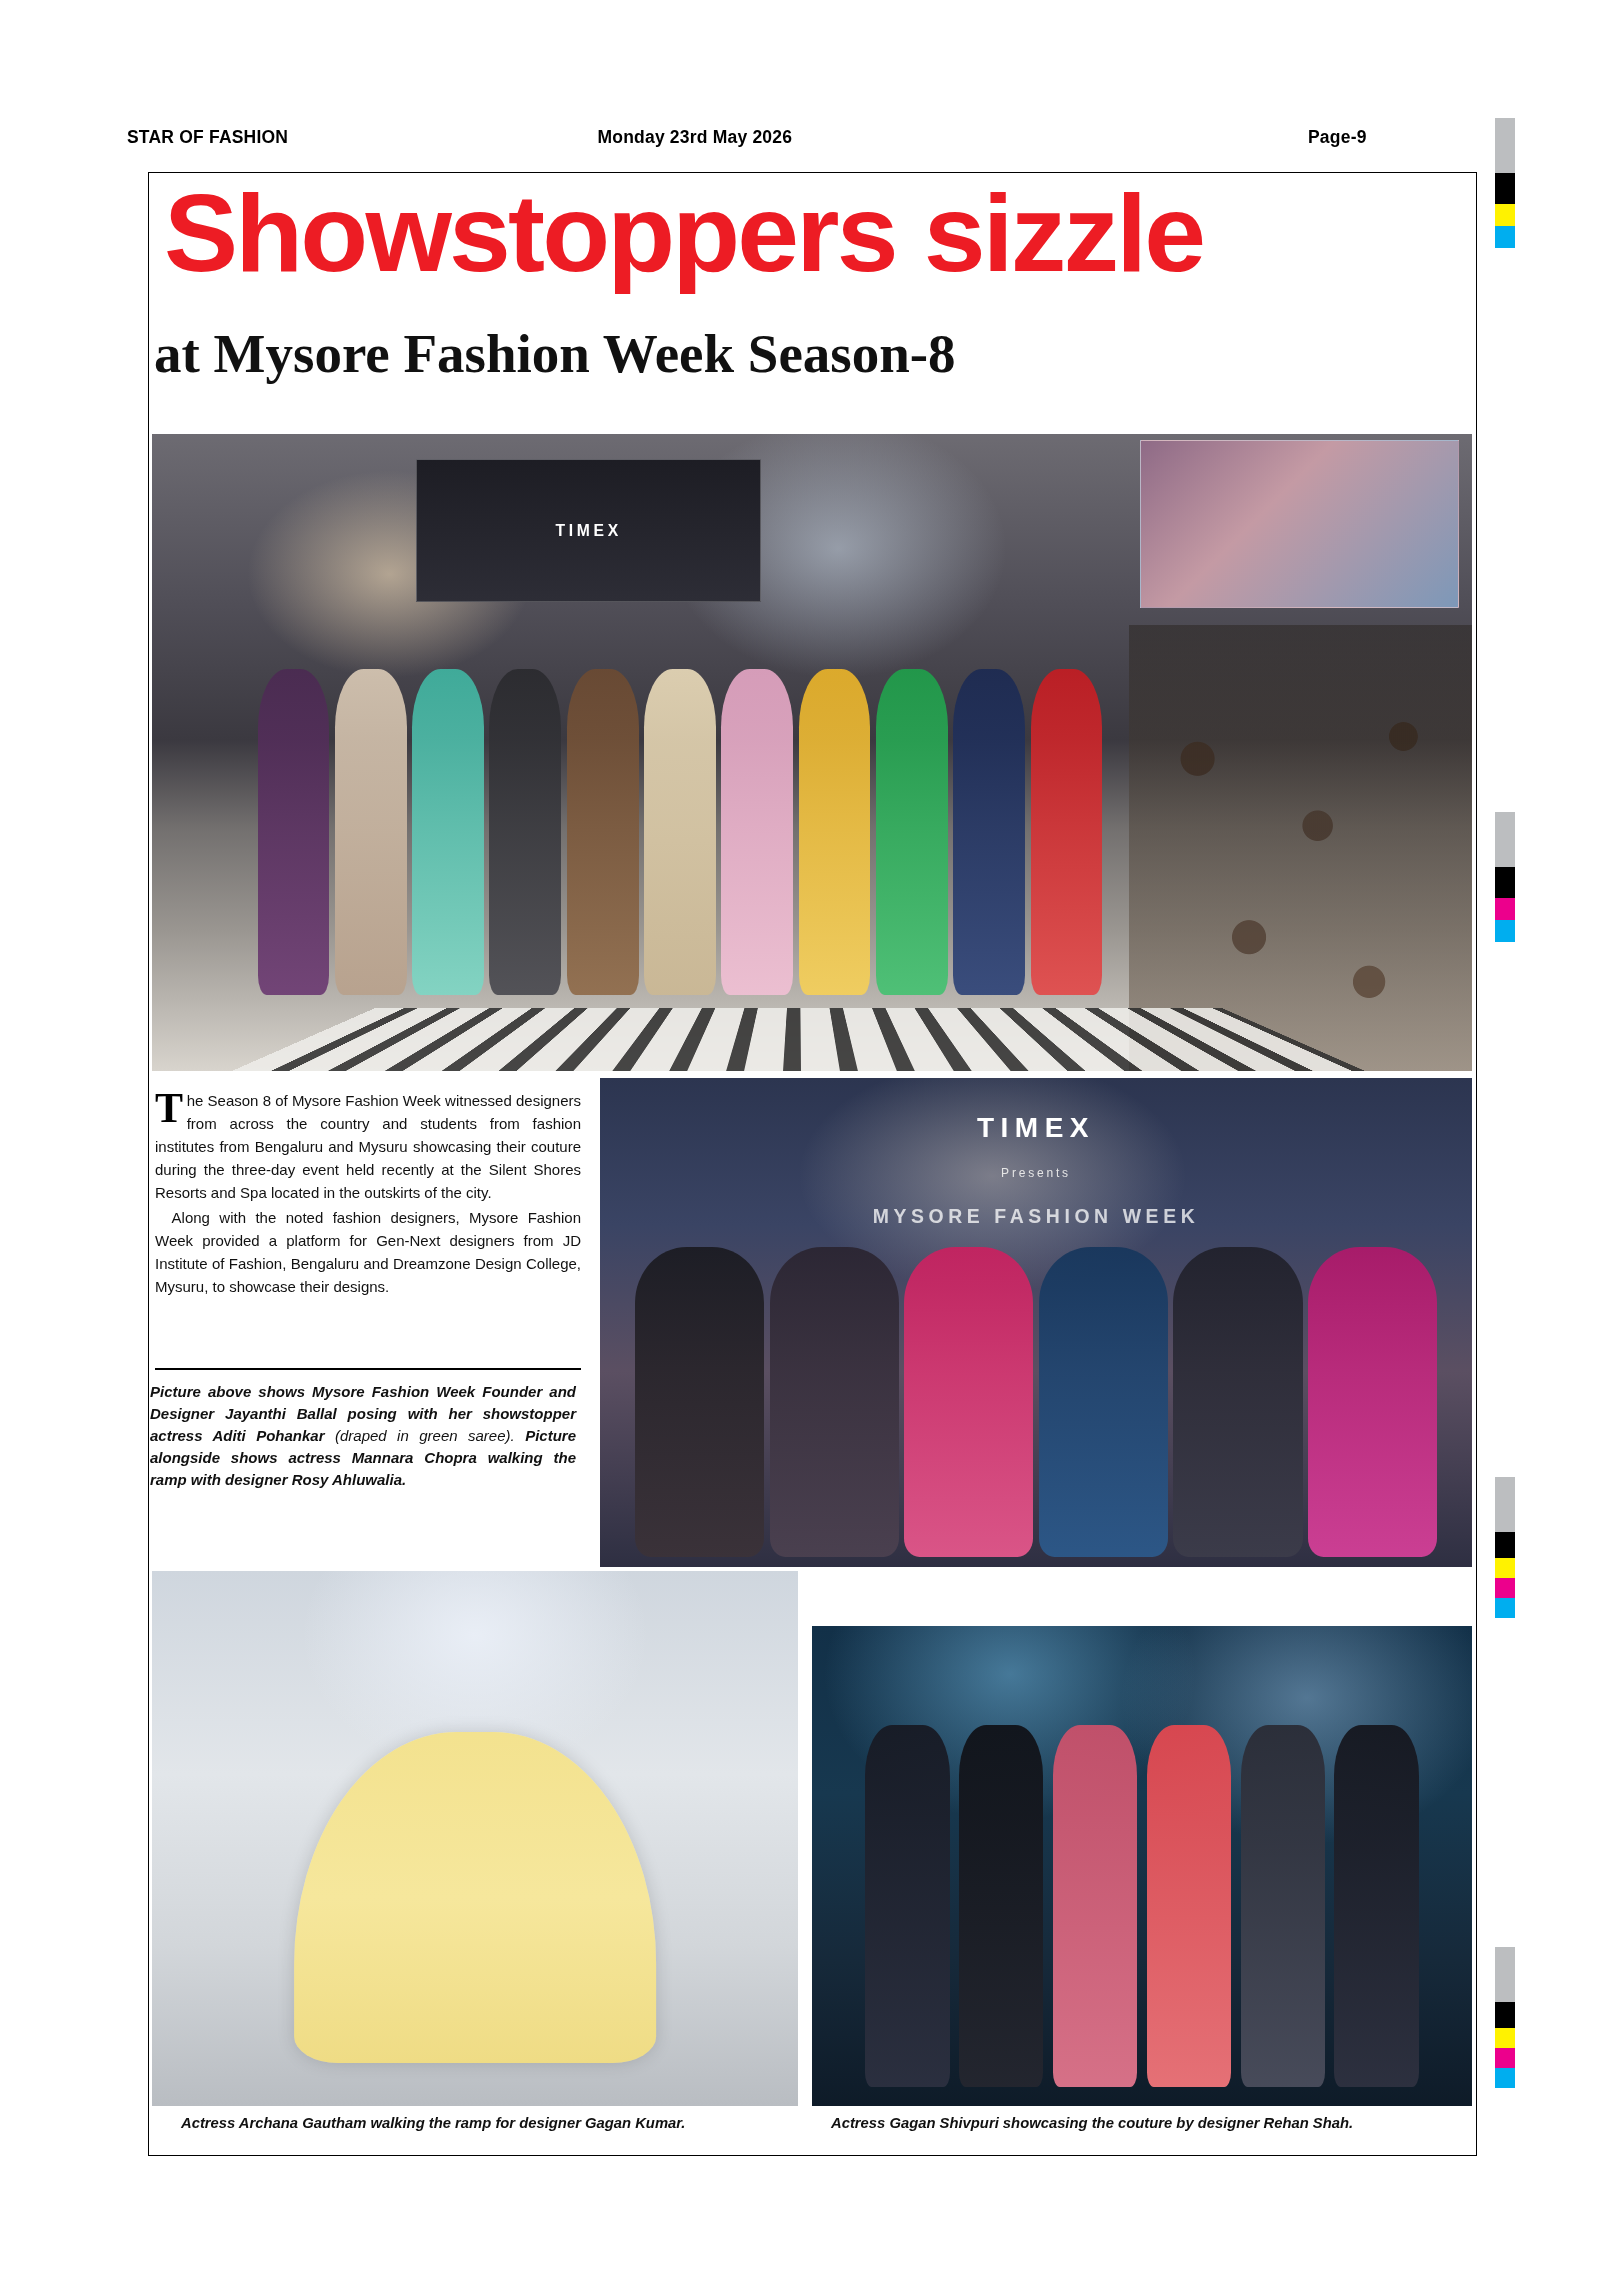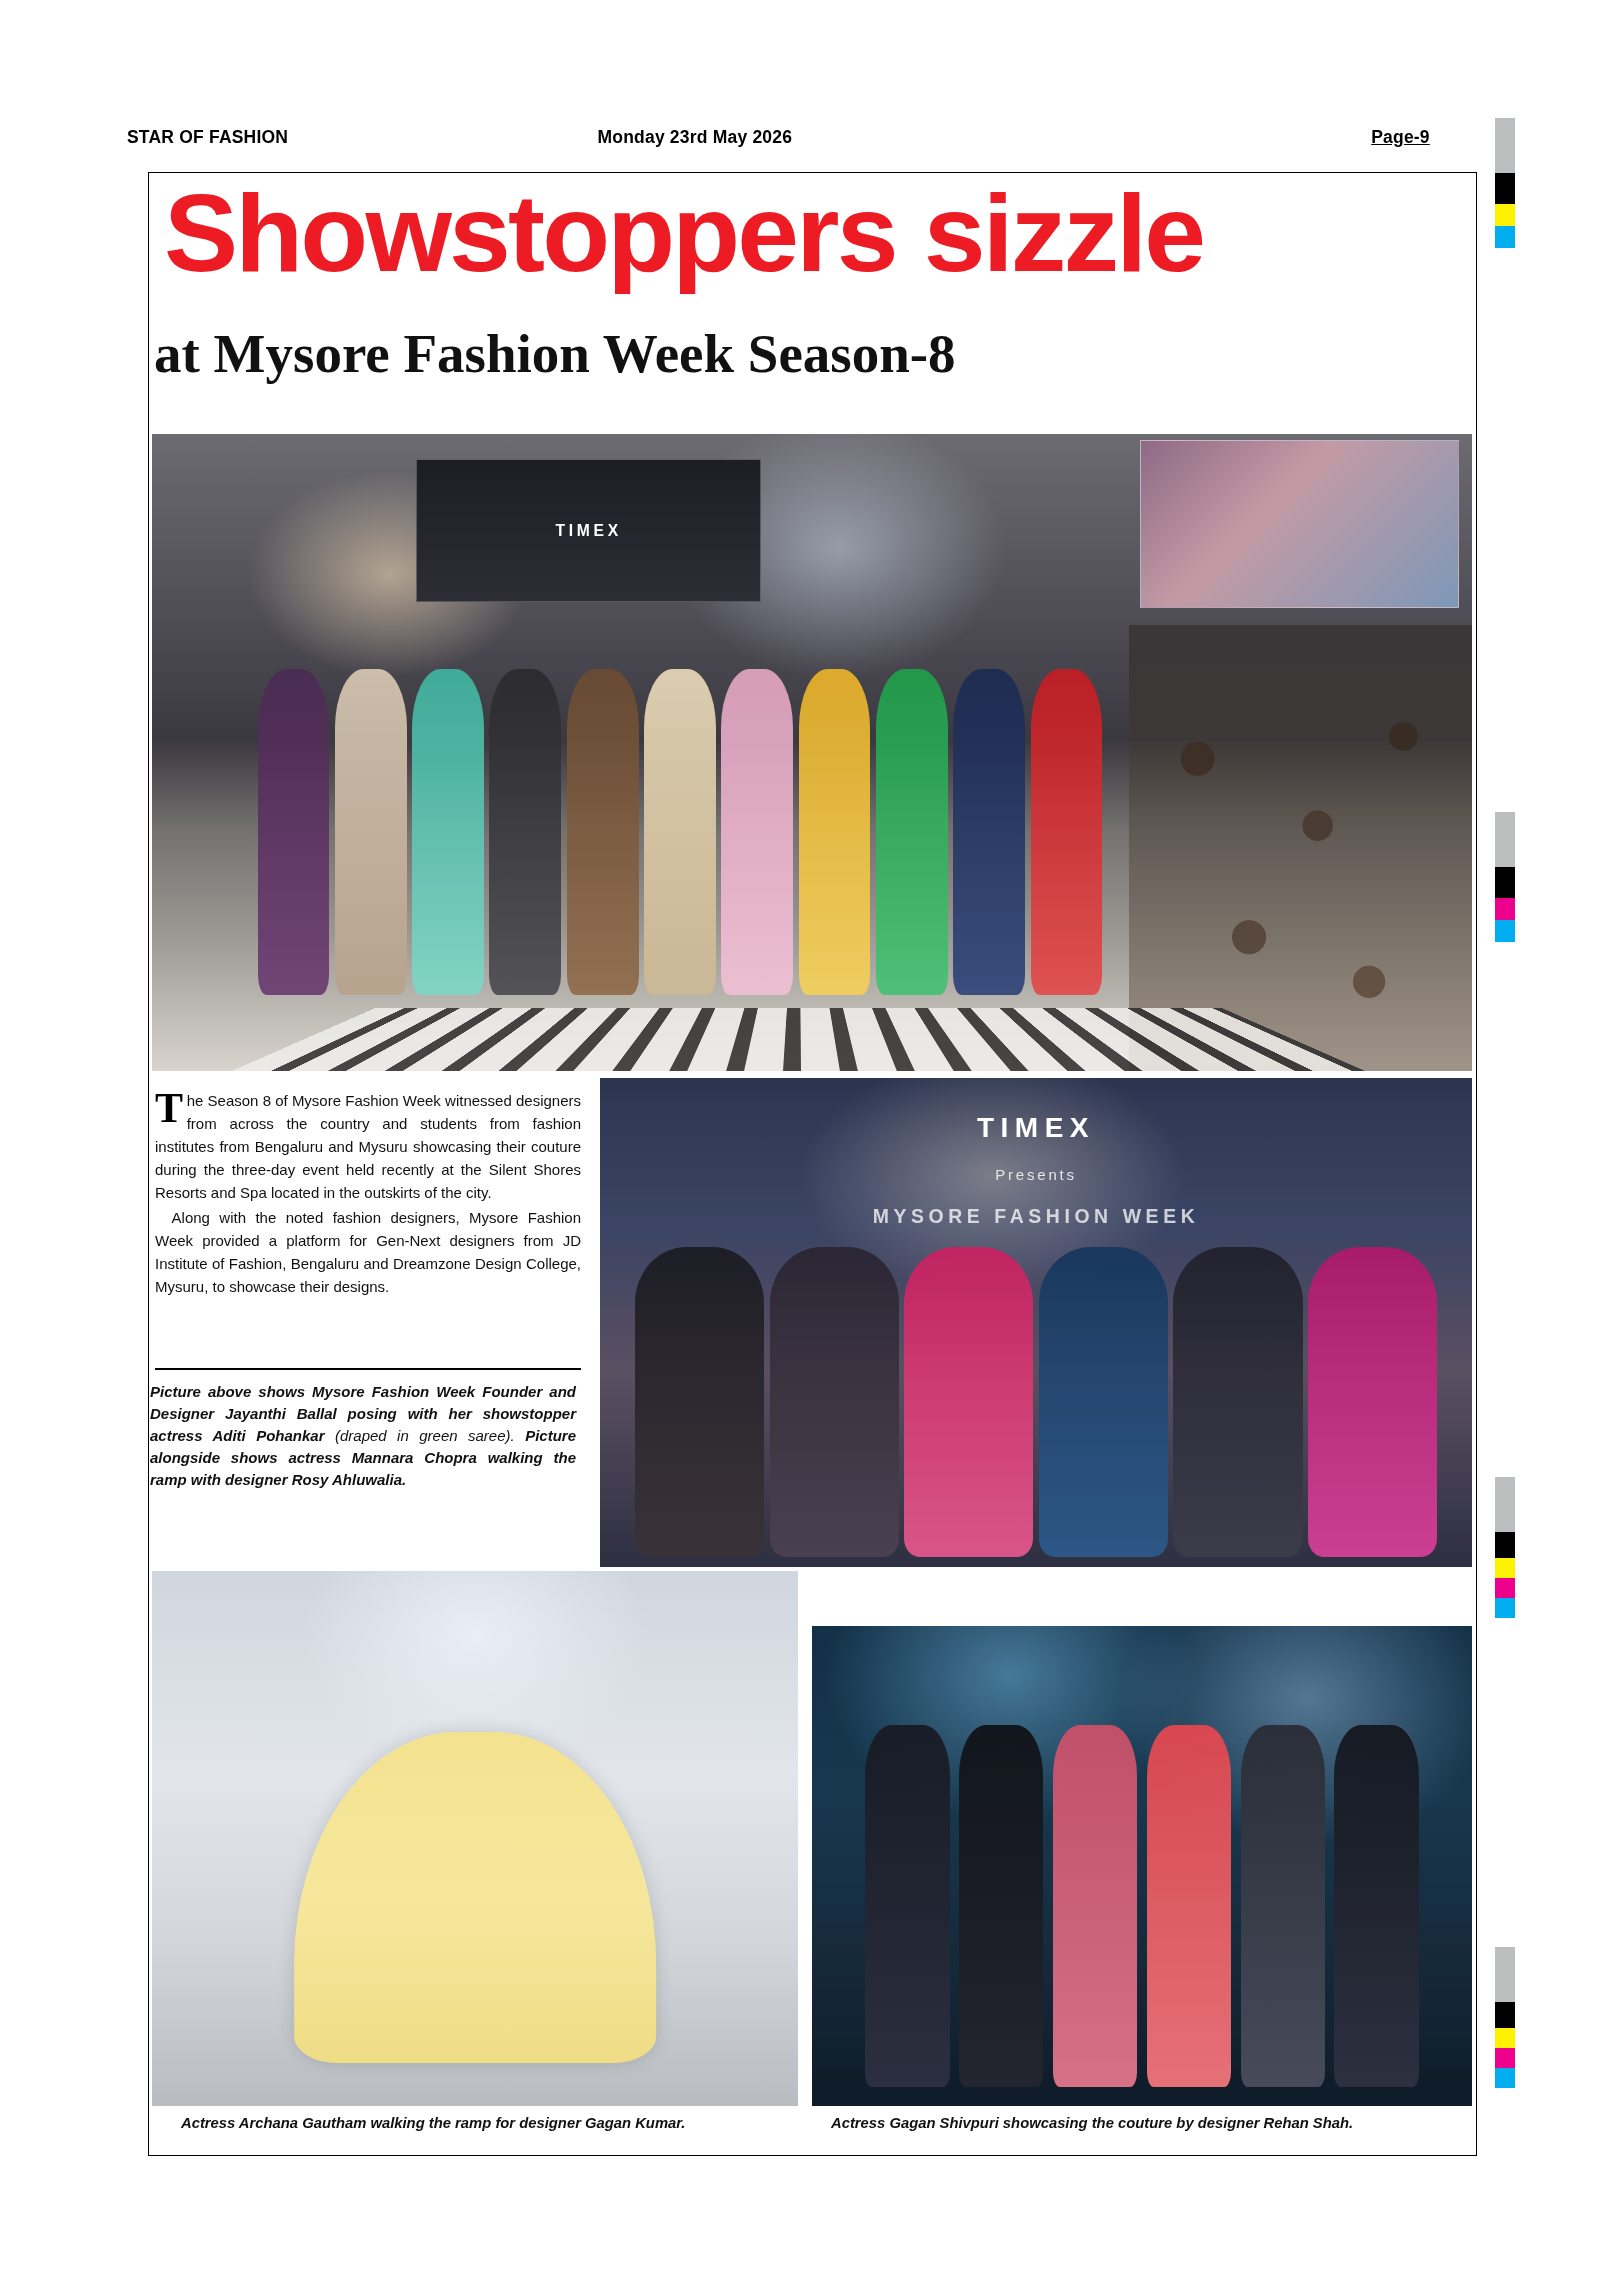--- a/index.html
+++ b/index.html
@@ -33,21 +33,21 @@
     display: flex;
     align-items: center;
     justify-content: space-between;
     font-size: 17.5px;
     font-weight: bold;
     color: #000;
     letter-spacing: 0.2px;
   }
   .masthead .mh-left { width: 351px; text-align: left; }
   .masthead .mh-center { width: 480px; text-align: left; margin-left: -111px;}
-  .masthead .mh-right { width: 185px; text-align: center; text-decoration: underline; }
+  .masthead .mh-right { width: 185px; text-align: left; }
 
   
   .frame {
     position: absolute;
     left: 148px;
     top: 172px;
     width: 1329px;
     height: 1984px;
     border: 1.8px solid #000;
     background: #fff;
@@ -198,21 +198,21 @@
     font-weight: bold;
     font-size: 28px;
     letter-spacing: 6.5px;
   }
   .timex-sub {
     position: absolute;
     left: 50%;
     top: 18%;
     transform: translateX(-50%);
     color: #e6e6e6;
-    font-size: 15px;
+    font-size: 12px;
     letter-spacing: 2.8px;
   }
   .timex-band {
     position: absolute;
     left: 50%;
     top: 26%;
     transform: translateX(-50%);
     color: rgba(255,255,255,0.75);
     font-size: 19.4px;
     letter-spacing: 4.6px;

